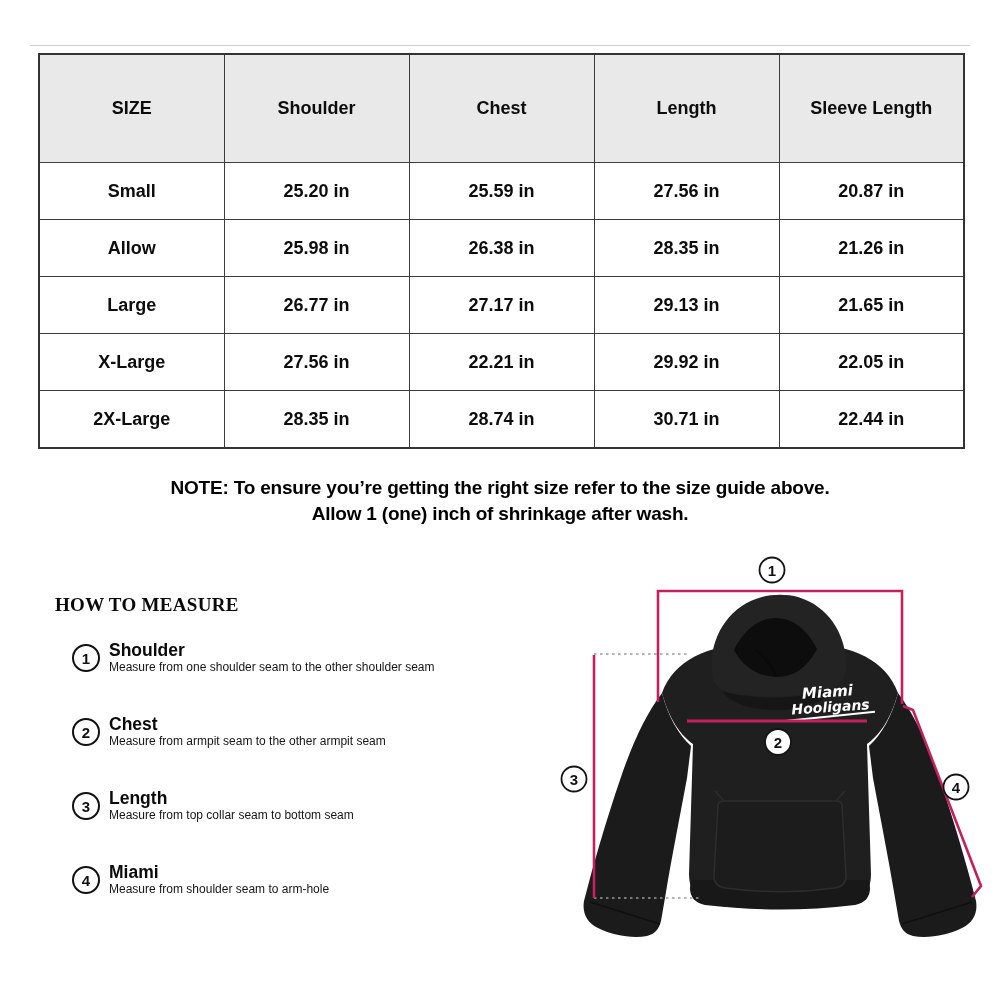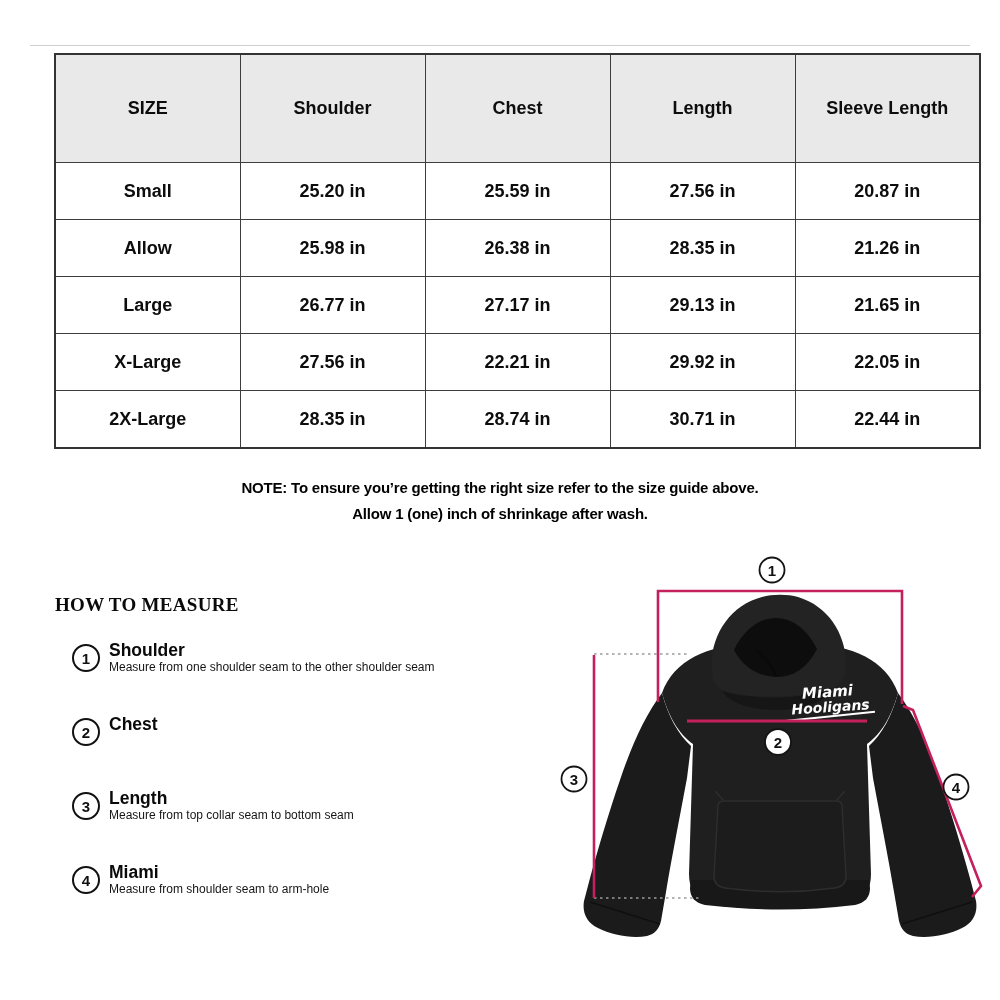--- a/index.html
+++ b/index.html
@@ -3,31 +3,31 @@
 <meta charset="utf-8">
 <style>
   html,body{margin:0;padding:0;background:#fff;}
   #page{position:relative;width:1000px;height:1000px;background:#ffffff;overflow:hidden;
         font-family:"Liberation Sans",sans-serif;color:#000;}
 
   
   .top-rule{position:absolute;left:30px;top:45px;width:940px;height:1px;background:#cfcfcf;}
 
   
-  table.size-table{position:absolute;left:54px;top:53px;width:927px;border-collapse:collapse;
+  table.size-table{position:absolute;left:38px;top:53px;width:927px;border-collapse:collapse;
                    table-layout:fixed;border:2px solid #333;}
   .size-table th,.size-table td{border:1.5px solid #3d3d3d;text-align:center;vertical-align:middle;
                    font-size:18px;color:#0d0d0d;padding:0;}
   .size-table thead th{height:107px;background:#e9e9e9;font-weight:bold;}
   .size-table tbody td{height:56px;background:#fff;font-weight:bold;}
   .size-table tbody td.size-col{font-weight:bold;}
 
   
   .note{position:absolute;left:0;top:475px;width:1000px;text-align:center;
-        font-weight:bold;font-size:15px;line-height:26px;letter-spacing:-0.2px;color:#000;}
+        font-weight:bold;font-size:19px;line-height:26px;letter-spacing:-0.2px;color:#000;}
 
   
   .htm-heading{position:absolute;left:55px;top:594px;font-size:19px;font-weight:bold;
                letter-spacing:0.3px;color:#0a0a0a;font-family:Liberation Serif, serif;}
   .measure-item{position:absolute;left:72px;display:flex;align-items:flex-start;gap:9px;width:480px;}
   .measure-item .badge{flex:0 0 auto;width:24px;height:24px;margin-top:3px;border:2px solid #111;
         border-radius:50%;display:flex;align-items:center;justify-content:center;
         font-size:15px;font-weight:bold;background:#fff;color:#111;}
   .measure-item .txt{display:flex;flex-direction:column;}
   .measure-item .ttl{font-size:17.5px;font-weight:bold;line-height:1.1;color:#0a0a0a;}
@@ -111,20 +111,21 @@
     <div class="badge">1</div>
     <div class="txt">
       <span class="ttl">Shoulder</span>
       <span class="dsc">Measure from one shoulder seam to the other shoulder seam</span>
     </div>
   </div>
   <div class="measure-item" id="mi-1">
     <div class="badge">2</div>
     <div class="txt">
       <span class="ttl">Chest</span>
+      <span class="dsc">Measure from armpit seam to the other armpit seam</span>
     </div>
   </div>
   <div class="measure-item" id="mi-2">
     <div class="badge">3</div>
     <div class="txt">
       <span class="ttl">Length</span>
       <span class="dsc">Measure from top collar seam to bottom seam</span>
     </div>
   </div>
   <div class="measure-item" id="mi-3">

